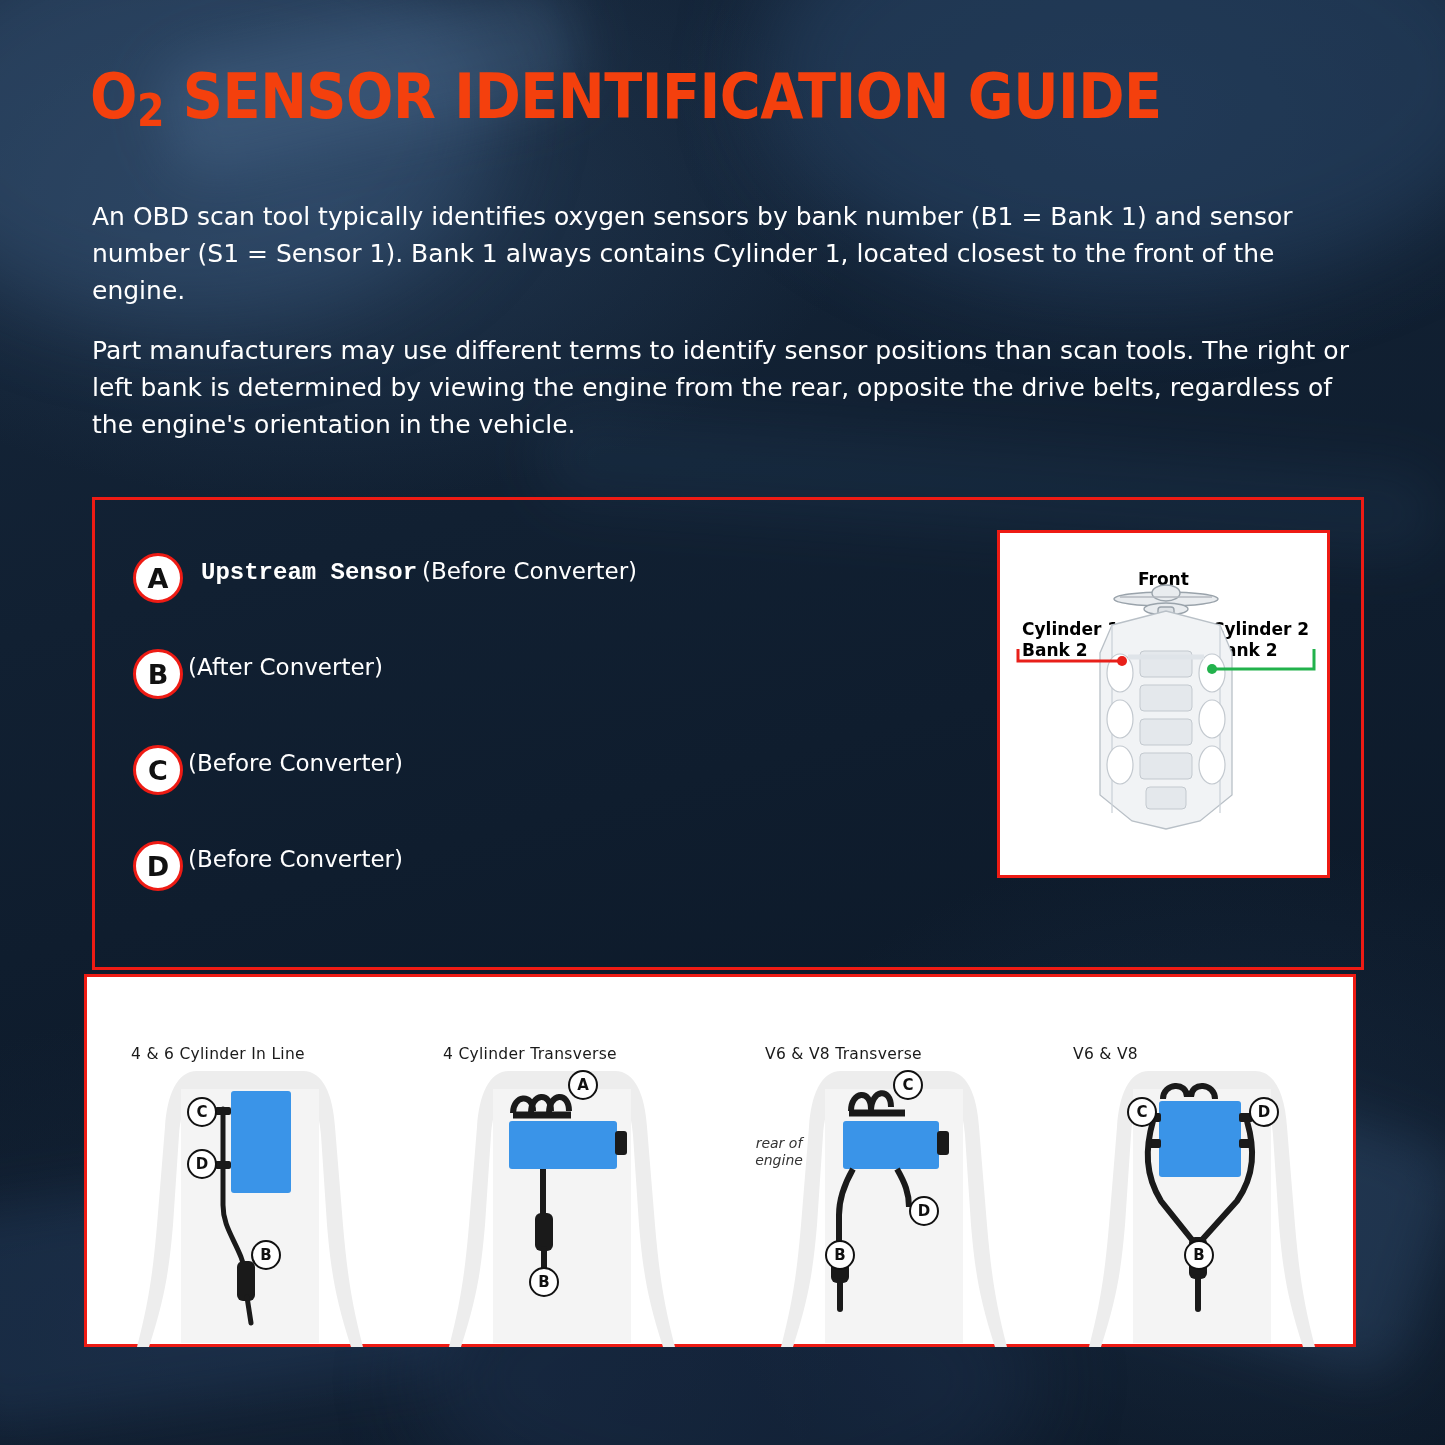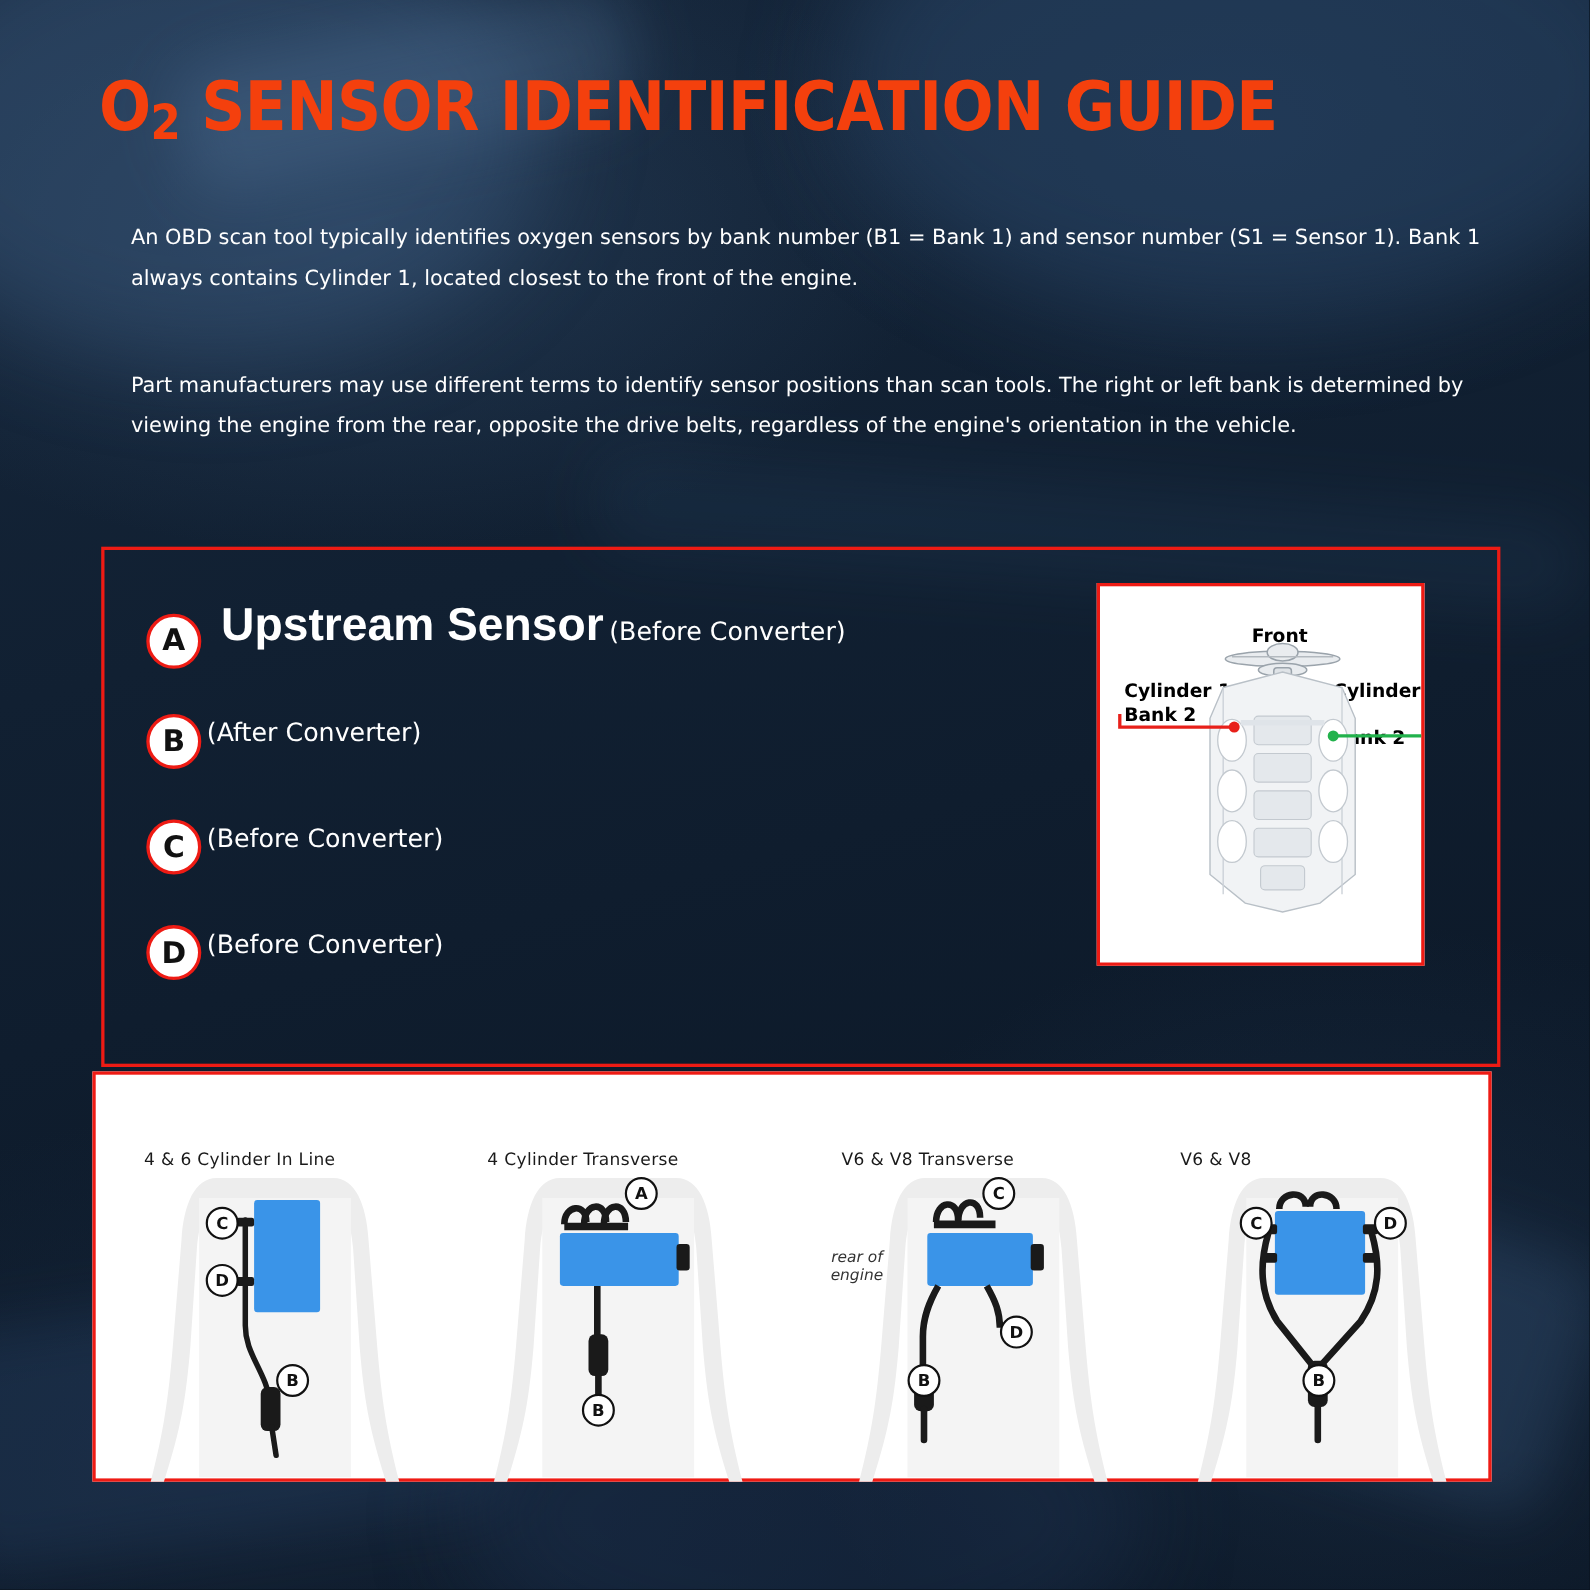--- a/index.html
+++ b/index.html
@@ -63,24 +63,23 @@
     vertical-align: baseline;
     position: relative;
     top: 8px;
   }
 
   .para {
     position: absolute;
     left: 92px;
     width: 1268px;
     color: #ffffff;
-    font-size: 19px;
+    font-size: 25px;
     line-height: 37px;
     font-family: "DejaVu Sans", sans-serif;
-    margin-left: 27px;
   }
   #para1 { top: 198px; }
   #para2 { top: 332px; }
 
   
   .panel {
     position: absolute;
     border: 3px solid #ee1b14;
     box-sizing: border-box;
   }
@@ -110,38 +109,38 @@
     display: inline-flex;
     align-items: center;
     justify-content: center;
     position: relative;
     top: 9px;
     flex: none;
     font-family: "DejaVu Sans", sans-serif;
   }
   .legend-main {
     color: #ffffff;
-    font-size: 42px;
+    font-size: 24px;
     font-weight: bold;
     margin-left: 18px;
-    font-family: Liberation Sans, sans-serif;
+    font-family: Liberation Mono, monospace;
   }
   .legend-note {
     color: #ffffff;
     font-size: 23px;
     margin-left: 5px;
     font-family: "DejaVu Sans", sans-serif;
   }
 
   
   #engine-card {
     position: absolute;
     left: 997px;
     top: 530px;
-    width: 298px;
+    width: 333px;
     height: 348px;
     background: #ffffff;
     border: 3px solid #ee1b14;
     box-sizing: border-box;
     overflow: hidden;
     padding-left: 36px;
   }
   .eng-label {
     position: absolute;
     font-size: 17px;

